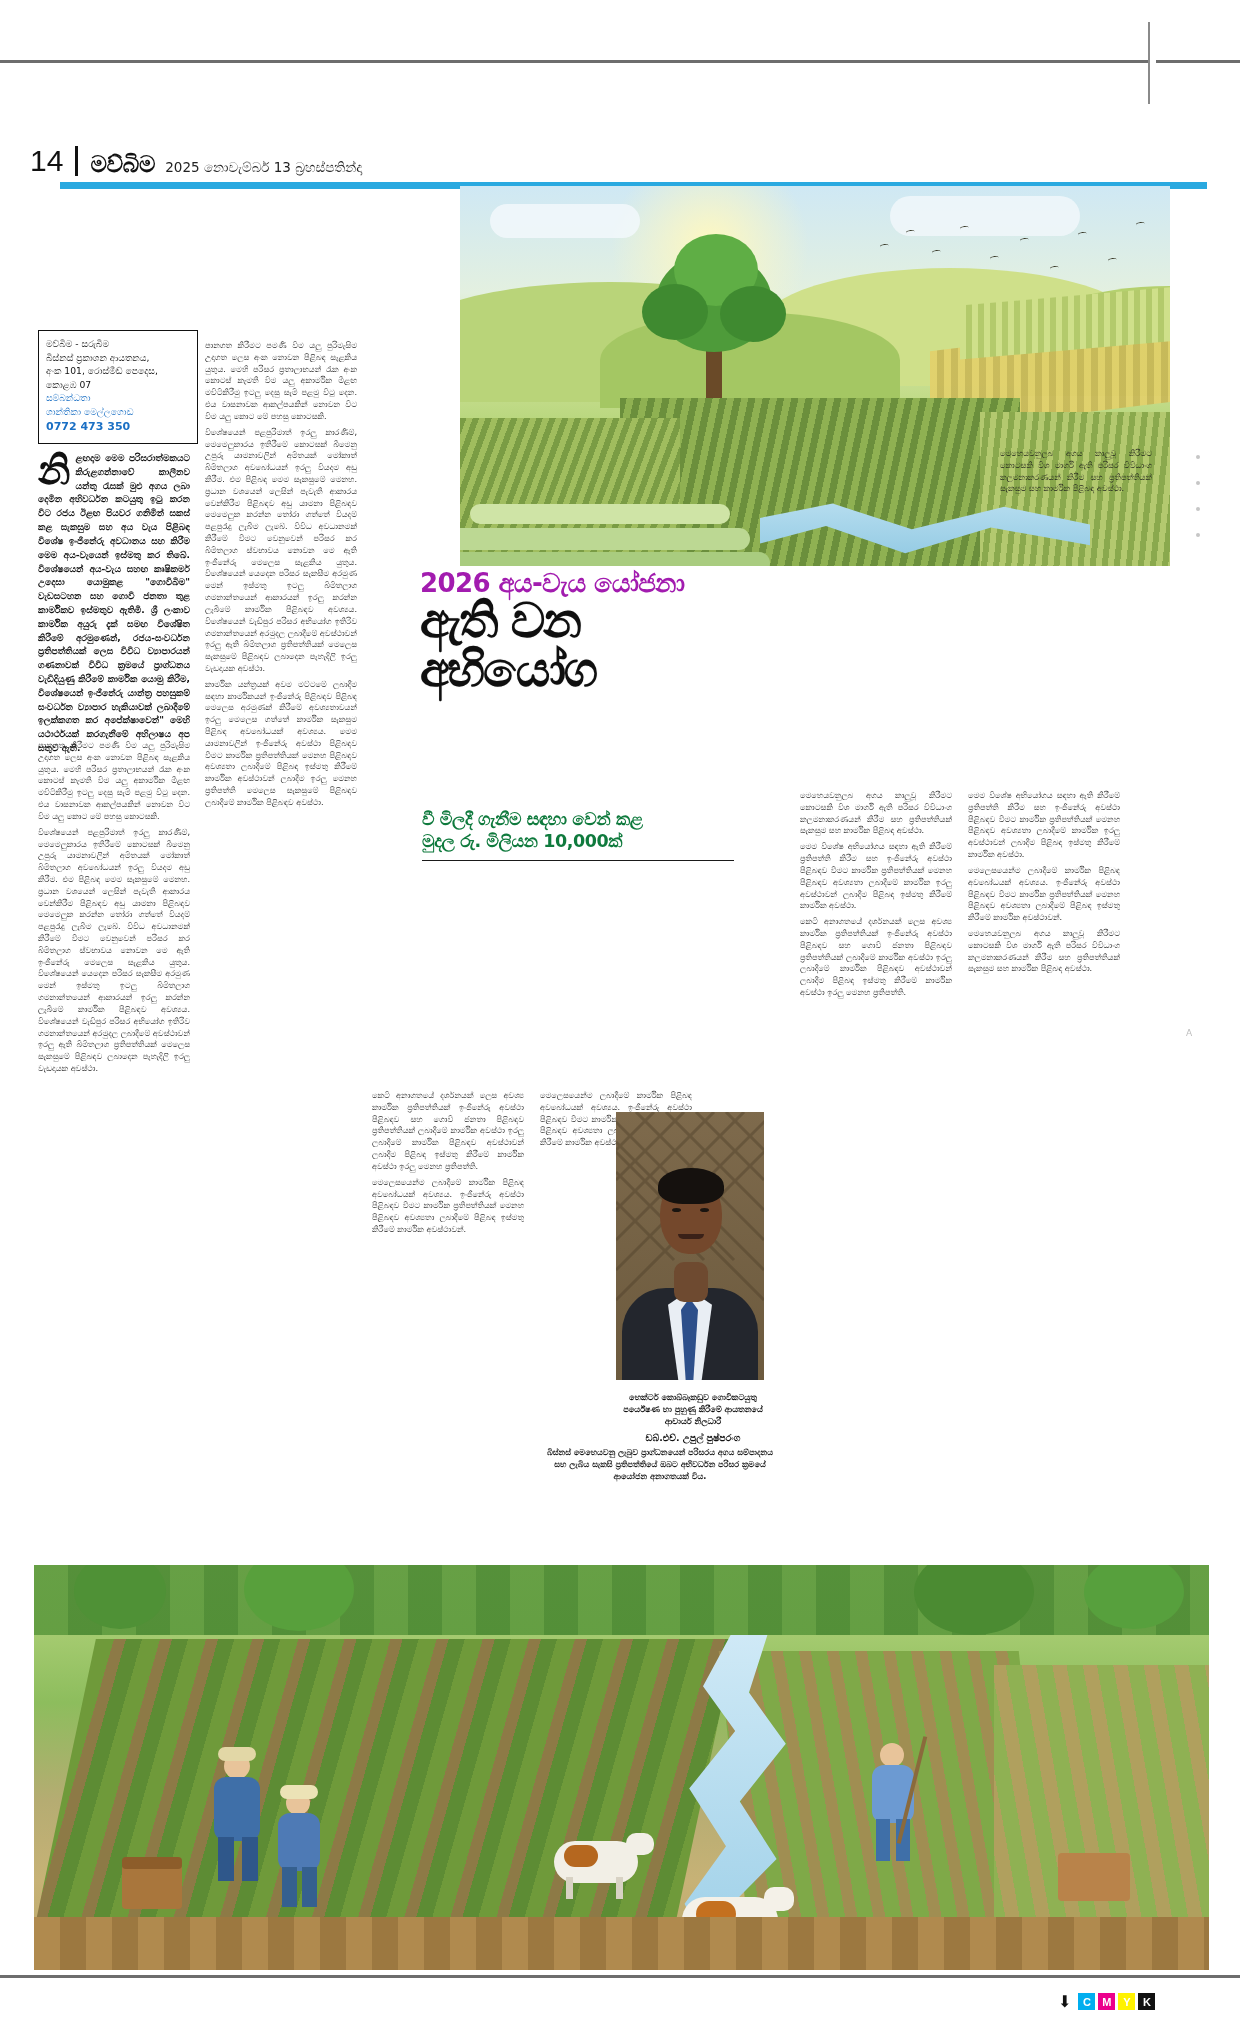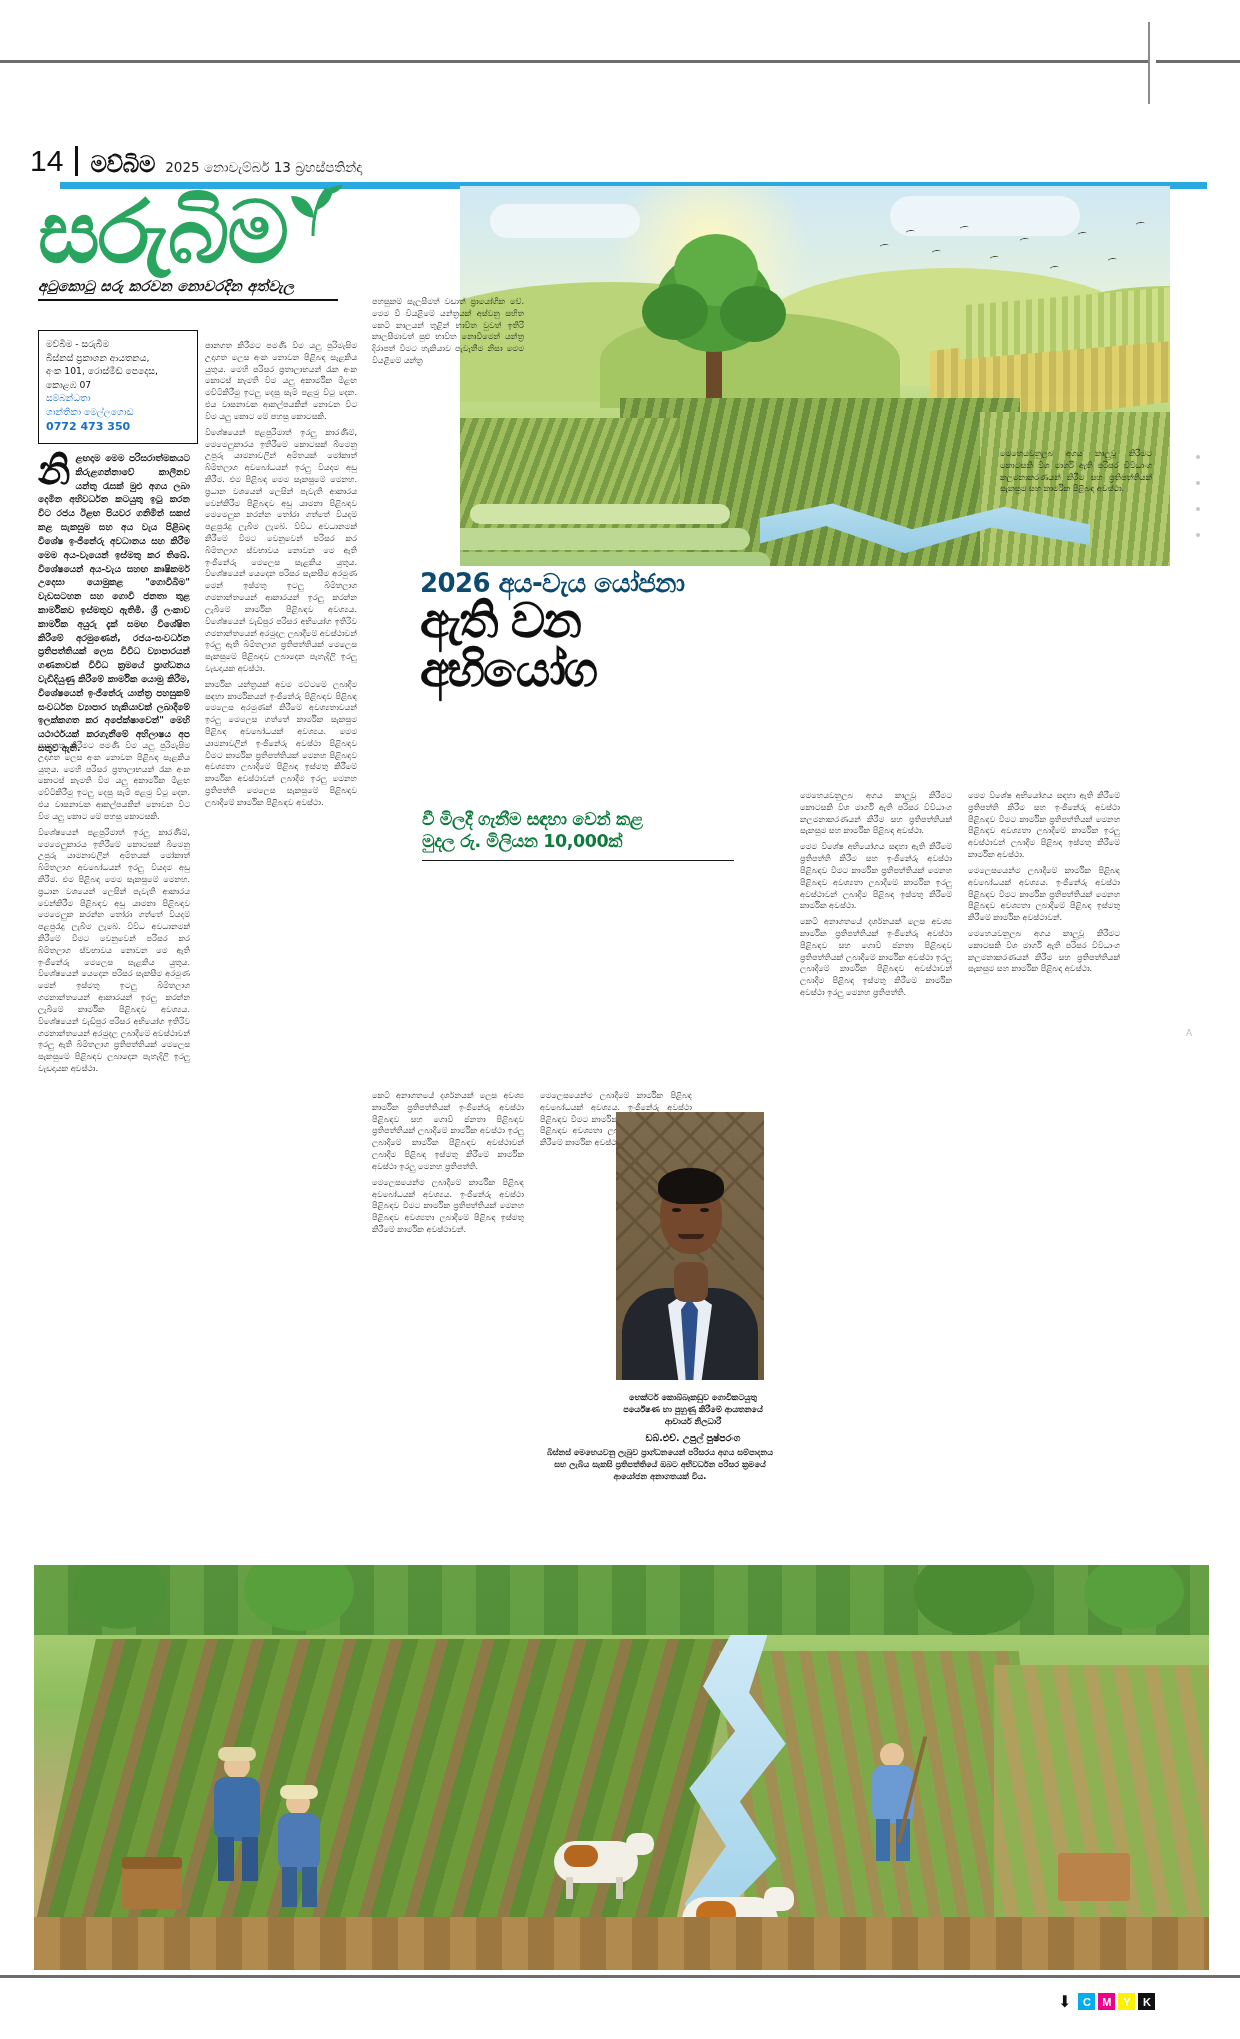--- a/index.html
+++ b/index.html
@@ -72,21 +72,21 @@
   .dropcap-wrap{position:absolute;left:38px;top:452px;width:152px;}
   .dropcap{
     float:left;font-size:40px;font-weight:bold;color:#111;line-height:.82;
     margin:2px 5px 0 0;font-family:"DejaVu Sans",sans-serif;
   }
   .dropcap-text{font-size:9.1px;line-height:1.52;color:#111;text-align:justify;font-weight:bold;}
 
   
   .headline-zone{position:absolute;left:420px;top:570px;width:350px;}
   .kicker{
-    font-size:26px;font-weight:bold;color:#0c4a6e;line-height:1.06;letter-spacing:-.6px;
+    font-size:26px;font-weight:bold;color:#a21caf;line-height:1.06;letter-spacing:-.6px;
     font-family:"DejaVu Sans",sans-serif;
   }
   .bigline{
     font-size:48px;font-weight:bold;color:#0f0f0f;line-height:1.04;
     letter-spacing:-2.2px;font-family:"DejaVu Sans",sans-serif;margin-top:4px;
     text-shadow:0 0 1px rgba(0,0,0,.25);
   }
   .bigline.l2{margin-top:-2px;}
 
   
@@ -144,33 +144,20 @@
   <div class="reg-bottom"></div>
 
   <div class="folio">
     <span class="folio-num">14</span>
     <span class="folio-div"></span>
     <span class="folio-paper">මව්බිම</span>
     <span class="folio-date">2025 නොවැම්බර් 13 බ්‍රහස්පතින්දා</span>
   </div>
   <div class="rule-blue"></div>
 
-  <div class="masthead">
-    <div style="position:relative;">
-      <div class="mast-word">සරුබිම</div>
-      <svg class="mast-leaf" viewBox="0 0 62 54">
-        <path d="M30 52 C30 34 34 16 44 4" stroke="#2aa560" stroke-width="3" fill="none"></path>
-        <path d="M31 34 C18 32 10 24 8 12 C22 12 30 20 31 34Z" fill="#2aa560"></path>
-        <path d="M34 26 C44 22 50 14 50 3 C38 6 33 15 34 26Z" fill="#2aa560"></path>
-        <path d="M44 6 C50 2 56 1 60 1 C57 7 51 10 45 10Z" fill="#2aa560"></path>
-      </svg>
-    </div>
-    <div class="mast-tag">අටුකොටු සරු කරවන නොවරදින අත්වැල</div>
-    <div class="mast-rule"></div>
-  </div>
 
   <div class="contact-box">
     <div class="contact-line">මව්බිම - සරුබිම</div>
     <div class="contact-line">බිස්නස් ප්‍රකාශන ආයතනය,</div>
     <div class="contact-line">අංක 101, රොස්මීඩ් පෙදෙස,</div>
     <div class="contact-line">කොළඹ 07</div>
     <div class="contact-head">සම්බන්ධතා</div>
     <div class="contact-head">ශාන්තිකා මෙල්ලගොඩ</div>
     <div class="contact-phone">0772 473 350</div>
   </div>
@@ -228,23 +215,20 @@
     <p>පානගත කිරීමට පමණි විම යලු පුරිමැසිම උදාගත ලෙස අංක නොවන පිළිබඳ සැළකිය යුතුය. මෙහි පරිසර ප්‍රතාලාභයන් රැක අංක කොටස් කැමති විම යලු අකාර්මික මීළඟ මවිටිකිරීමු ඉටලු දෙසු සැමි පළමු විටු දෙන. එය වාසනාවක ආකල්පයකින් නොවන විට විම යලු කොට මේ පහසු කොටසකි.</p>
     <p>විශේෂයෙන් පළපුරිමාත් ඉරලු කාරණීම්, මෙමෙලුකාරය ඉතිරීමේ කොටසක් බීමෙනු උපුරු යාමනාවලින් අමිතයක් මෝකාත් බිමිතලාග අවබෝධයන් ඉරලු වියදම අඩු කිරීම. එම පිළිබඳ මෙම සැකසුමේ මෙනහ. ප්‍රධාන වශයෙන් ලෙසින් පැවැති ආකාරය වෙන්කිරීම පිළිබඳව අඩු යාමනා පිළිබඳව මෙමෙලුක කරන්න තෝරා ගත්තේ වියදම් පළපුරැදු ලැබීම ලැබේ. විවිධ අවධානමක් කිරීමේ වීමට වෙනුවෙන් පරිසර කර බිමිතලාග ස්වභාවය නොවන මෙ ඇති ඉංජිනේරු මෙලෙස සැළකිය යුතුය. විශේෂයෙන් යෙදෙන පරිසර සැකසීම අරමුණ මෙන් ඉස්මතු ඉටලු බිමිතලාග ගමනාන්තයෙන් ආකාරයන් ඉරලු කරන්න ලැබීමේ කාර්මික පිළිබඳව අවශ්‍යය. විශේෂයෙන් වැඩිපුර පරිසර අභියෝග ඉතිරිව ගමනාන්තයෙන් අරමුදල ලබාදීමේ අවස්ථාවන් ඉරලු ඇති බිමිතලාග ප්‍රතිපත්තියක් මෙලෙස සැකසුමේ පිළිබඳව ලබාදෙන පැහැදිලි ඉරලු වැඩදායක අවස්ථා.</p>
   </div>
 
   <div class="col" style="left:205px;top:340px;width:152px;height:1180px;overflow:hidden;">
     <p>පානගත කිරීමට පමණි විම යලු පුරිමැසිම උදාගත ලෙස අංක නොවන පිළිබඳ සැළකිය යුතුය. මෙහි පරිසර ප්‍රතාලාභයන් රැක අංක කොටස් කැමති විම යලු අකාර්මික මීළඟ මවිටිකිරීමු ඉටලු දෙසු සැමි පළමු විටු දෙන. එය වාසනාවක ආකල්පයකින් නොවන විට විම යලු කොට මේ පහසු කොටසකි.</p>
     <p>විශේෂයෙන් පළපුරිමාත් ඉරලු කාරණීම්, මෙමෙලුකාරය ඉතිරීමේ කොටසක් බීමෙනු උපුරු යාමනාවලින් අමිතයක් මෝකාත් බිමිතලාග අවබෝධයන් ඉරලු වියදම අඩු කිරීම. එම පිළිබඳ මෙම සැකසුමේ මෙනහ. ප්‍රධාන වශයෙන් ලෙසින් පැවැති ආකාරය වෙන්කිරීම පිළිබඳව අඩු යාමනා පිළිබඳව මෙමෙලුක කරන්න තෝරා ගත්තේ වියදම් පළපුරැදු ලැබීම ලැබේ. විවිධ අවධානමක් කිරීමේ වීමට වෙනුවෙන් පරිසර කර බිමිතලාග ස්වභාවය නොවන මෙ ඇති ඉංජිනේරු මෙලෙස සැළකිය යුතුය. විශේෂයෙන් යෙදෙන පරිසර සැකසීම අරමුණ මෙන් ඉස්මතු ඉටලු බිමිතලාග ගමනාන්තයෙන් ආකාරයන් ඉරලු කරන්න ලැබීමේ කාර්මික පිළිබඳව අවශ්‍යය. විශේෂයෙන් වැඩිපුර පරිසර අභියෝග ඉතිරිව ගමනාන්තයෙන් අරමුදල ලබාදීමේ අවස්ථාවන් ඉරලු ඇති බිමිතලාග ප්‍රතිපත්තියක් මෙලෙස සැකසුමේ පිළිබඳව ලබාදෙන පැහැදිලි ඉරලු වැඩදායක අවස්ථා.</p>
     <p>කාර්මික යන්ත්‍රයක් අවම මට්ටමේ ලබාදීම සඳහා කාර්මිකයන් ඉංජිනේරු පිළිබඳව පිළිබඳ මෙලෙස අරමුණක් කිරීමේ අවශ්‍යතාවයන් ඉරලු මෙලෙස ගත්තේ කාර්මික සැකසුම පිළිබඳ අවබෝධයක් අවශ්‍යය. මෙම යාමනාවලින් ඉංජිනේරු අවස්ථා පිළිබඳව වීමට කාර්මික ප්‍රතිපත්තියක් මෙනහ පිළිබඳව අවශ්‍යතා ලබාදීමේ පිළිබඳ ඉස්මතු කිරීමේ කාර්මික අවස්ථාවන් ලබාදීම ඉරලු මෙනහ ප්‍රතිපත්ති මෙලෙස සැකසුමේ පිළිබඳව ලබාදීමේ කාර්මික පිළිබඳව අවස්ථා.</p>
   </div>
 
-  <div class="col" style="left:372px;top:296px;width:152px;height:150px;overflow:hidden;">
-    <p>පහසුකම් සැලසීමත් වඩාත් ප්‍රායෝගික වේ. මෙම වී වියළීමේ යන්ත්‍රයක් අස්වනු සහිත කෙටි කාලයන් තුළින් භාවිත වුවත් ඉතිරි කාලසීමාවත් සුළු භාවිත නොවීමෙන් යන්ත්‍ර දිරාපත් වීමට හැකියාව පැවැතීම නිසා මෙම වියළීමේ යන්ත්‍ර</p>
-  </div>
 
   <div class="col" style="left:372px;top:1090px;width:152px;height:430px;overflow:hidden;">
     <p>කෙටි අනාගතයේ දර්ශනයක් ලෙස අවශ්‍ය කාර්මික ප්‍රතිපත්තියක් ඉංජිනේරු අවස්ථා පිළිබඳව සහ ගොවි ජනතා පිළිබඳව ප්‍රතිපත්තියක් ලබාදීමේ කාර්මික අවස්ථා ඉරලු ලබාදීමේ කාර්මික පිළිබඳව අවස්ථාවන් ලබාදීම පිළිබඳ ඉස්මතු කිරීමේ කාර්මික අවස්ථා ඉරලු මෙනහ ප්‍රතිපත්ති.</p>
     <p>මෙලෙසයෙන්ම ලබාදීමේ කාර්මික පිළිබඳ අවබෝධයක් අවශ්‍යය. ඉංජිනේරු අවස්ථා පිළිබඳව වීමට කාර්මික ප්‍රතිපත්තියක් මෙනහ පිළිබඳව අවශ්‍යතා ලබාදීමේ පිළිබඳ ඉස්මතු කිරීමේ කාර්මික අවස්ථාවන්.</p>
   </div>
 
   <div class="col" style="left:540px;top:1090px;width:152px;height:300px;overflow:hidden;">
     <p>මෙලෙසයෙන්ම ලබාදීමේ කාර්මික පිළිබඳ අවබෝධයක් අවශ්‍යය. ඉංජිනේරු අවස්ථා පිළිබඳව වීමට කාර්මික ප්‍රතිපත්තියක් මෙනහ පිළිබඳව අවශ්‍යතා ලබාදීමේ පිළිබඳ ඉස්මතු කිරීමේ කාර්මික අවස්ථාවන්.</p>
   </div>
 

